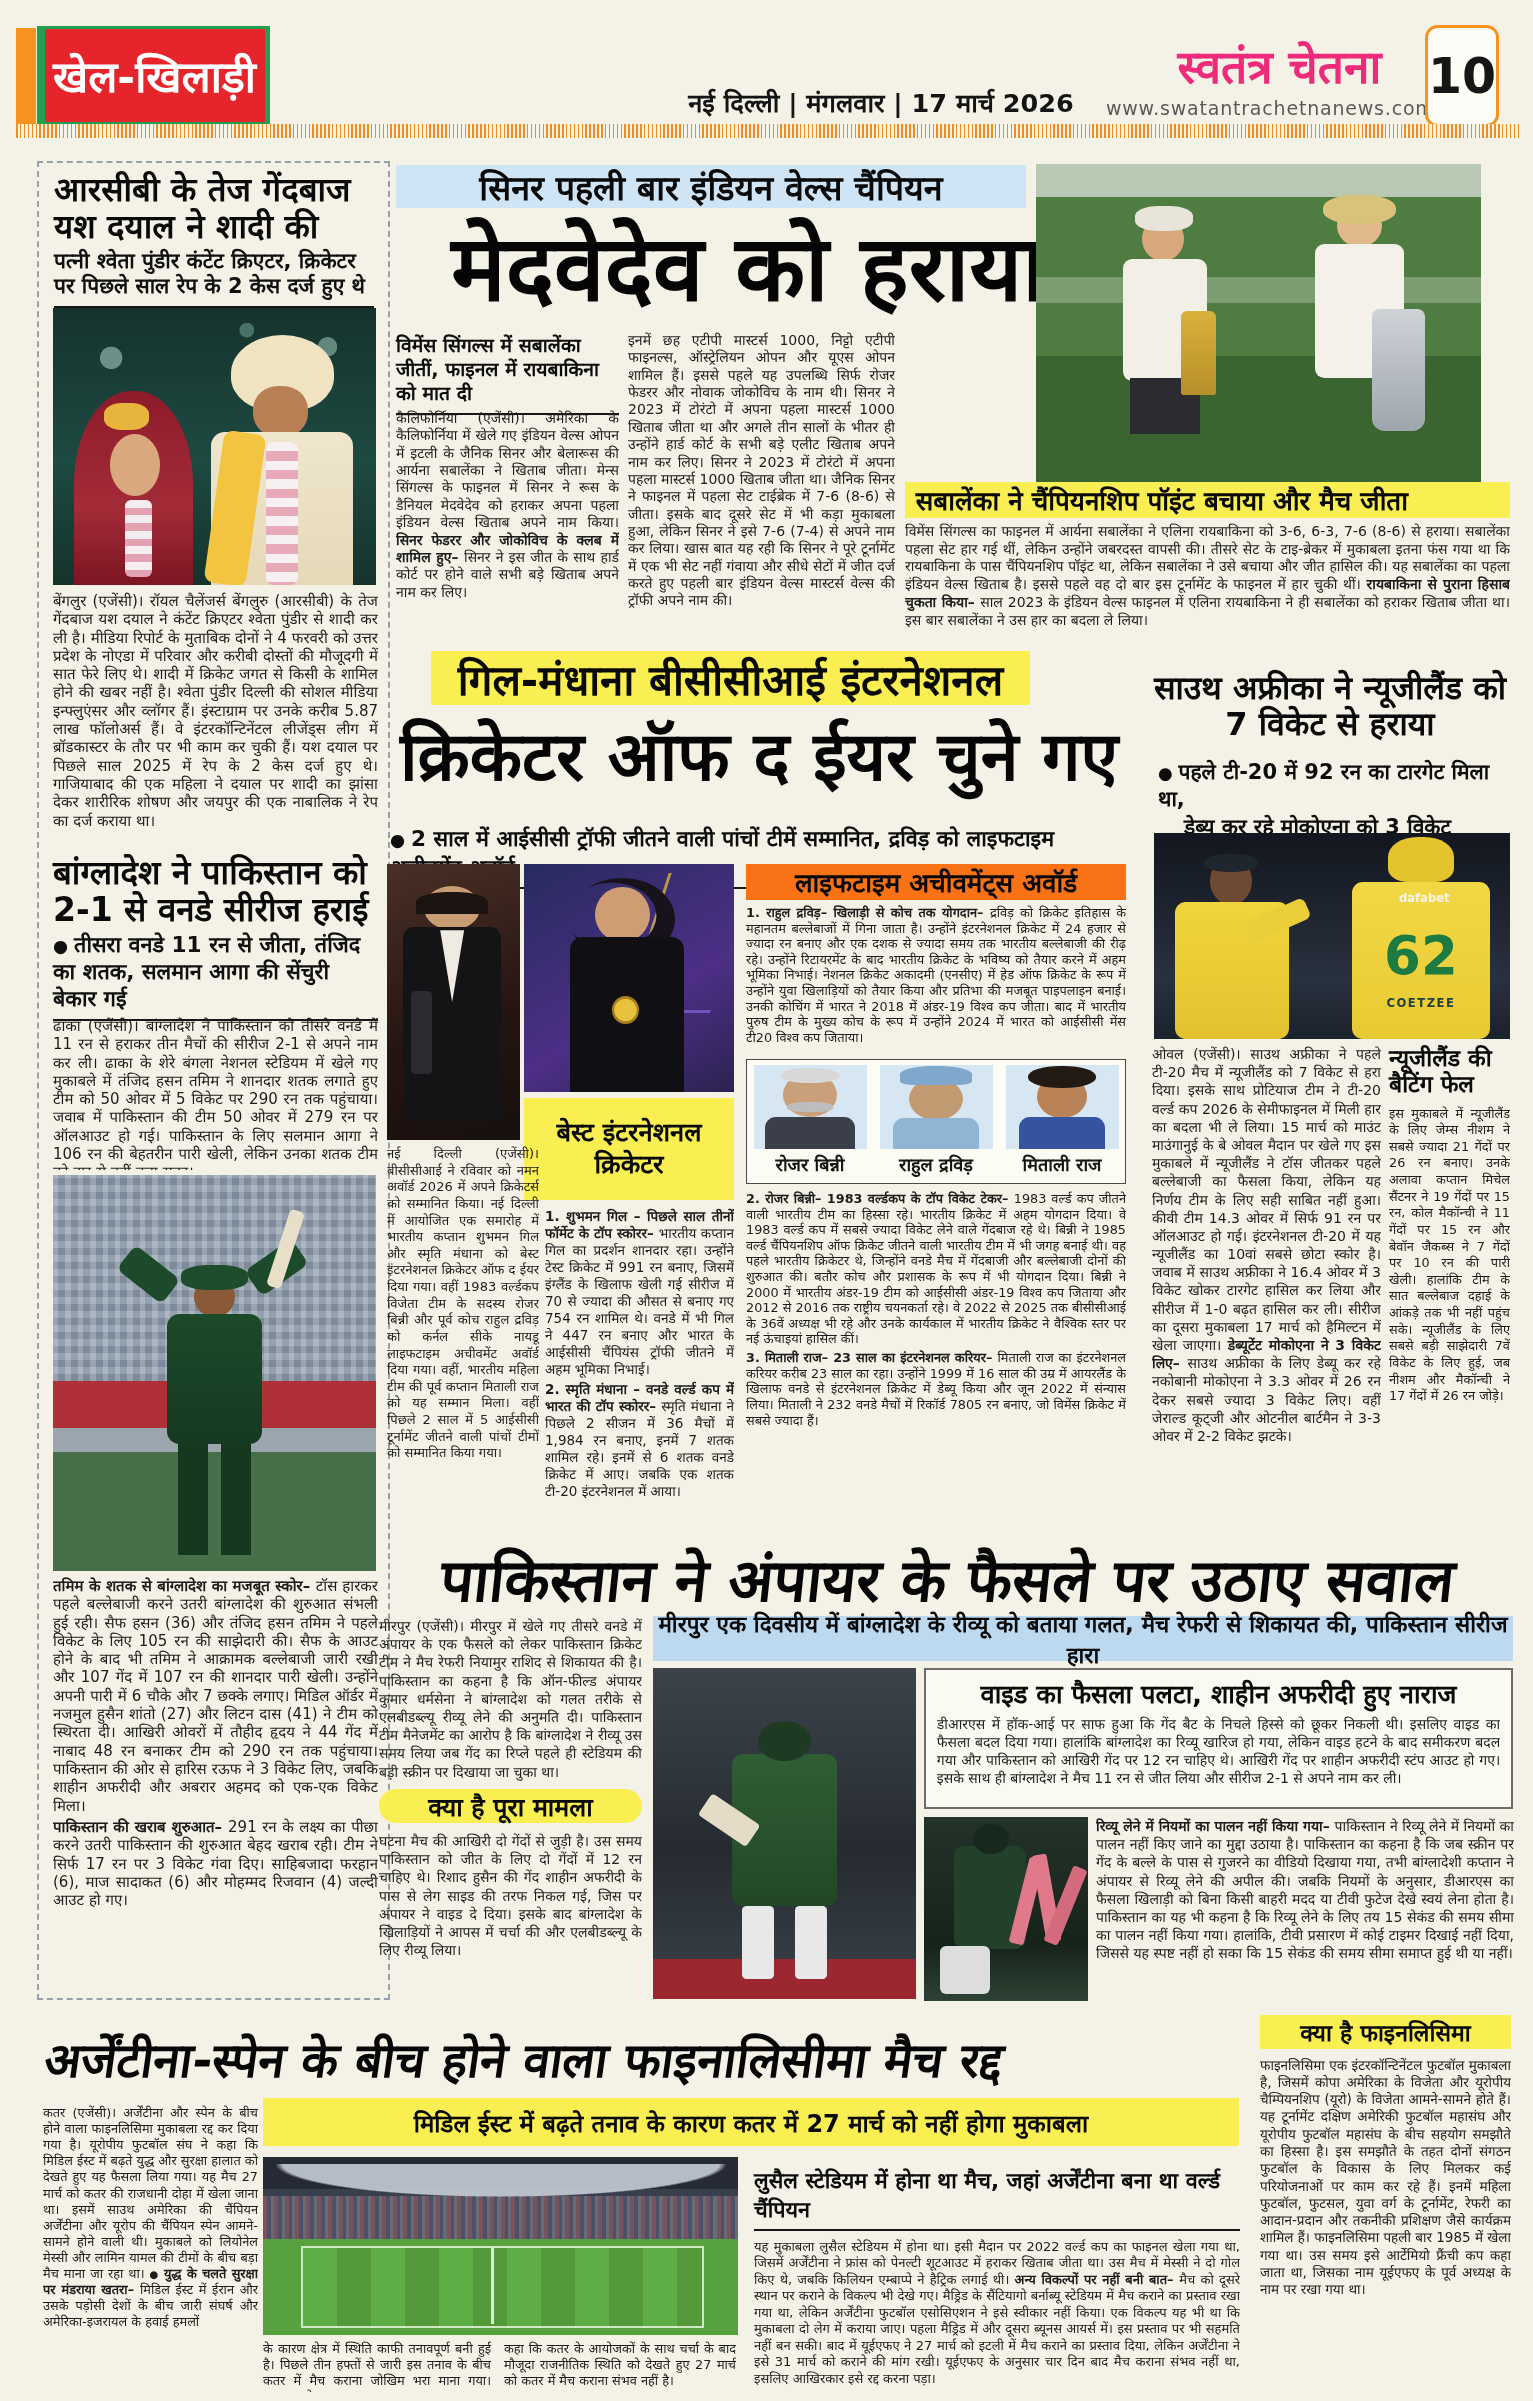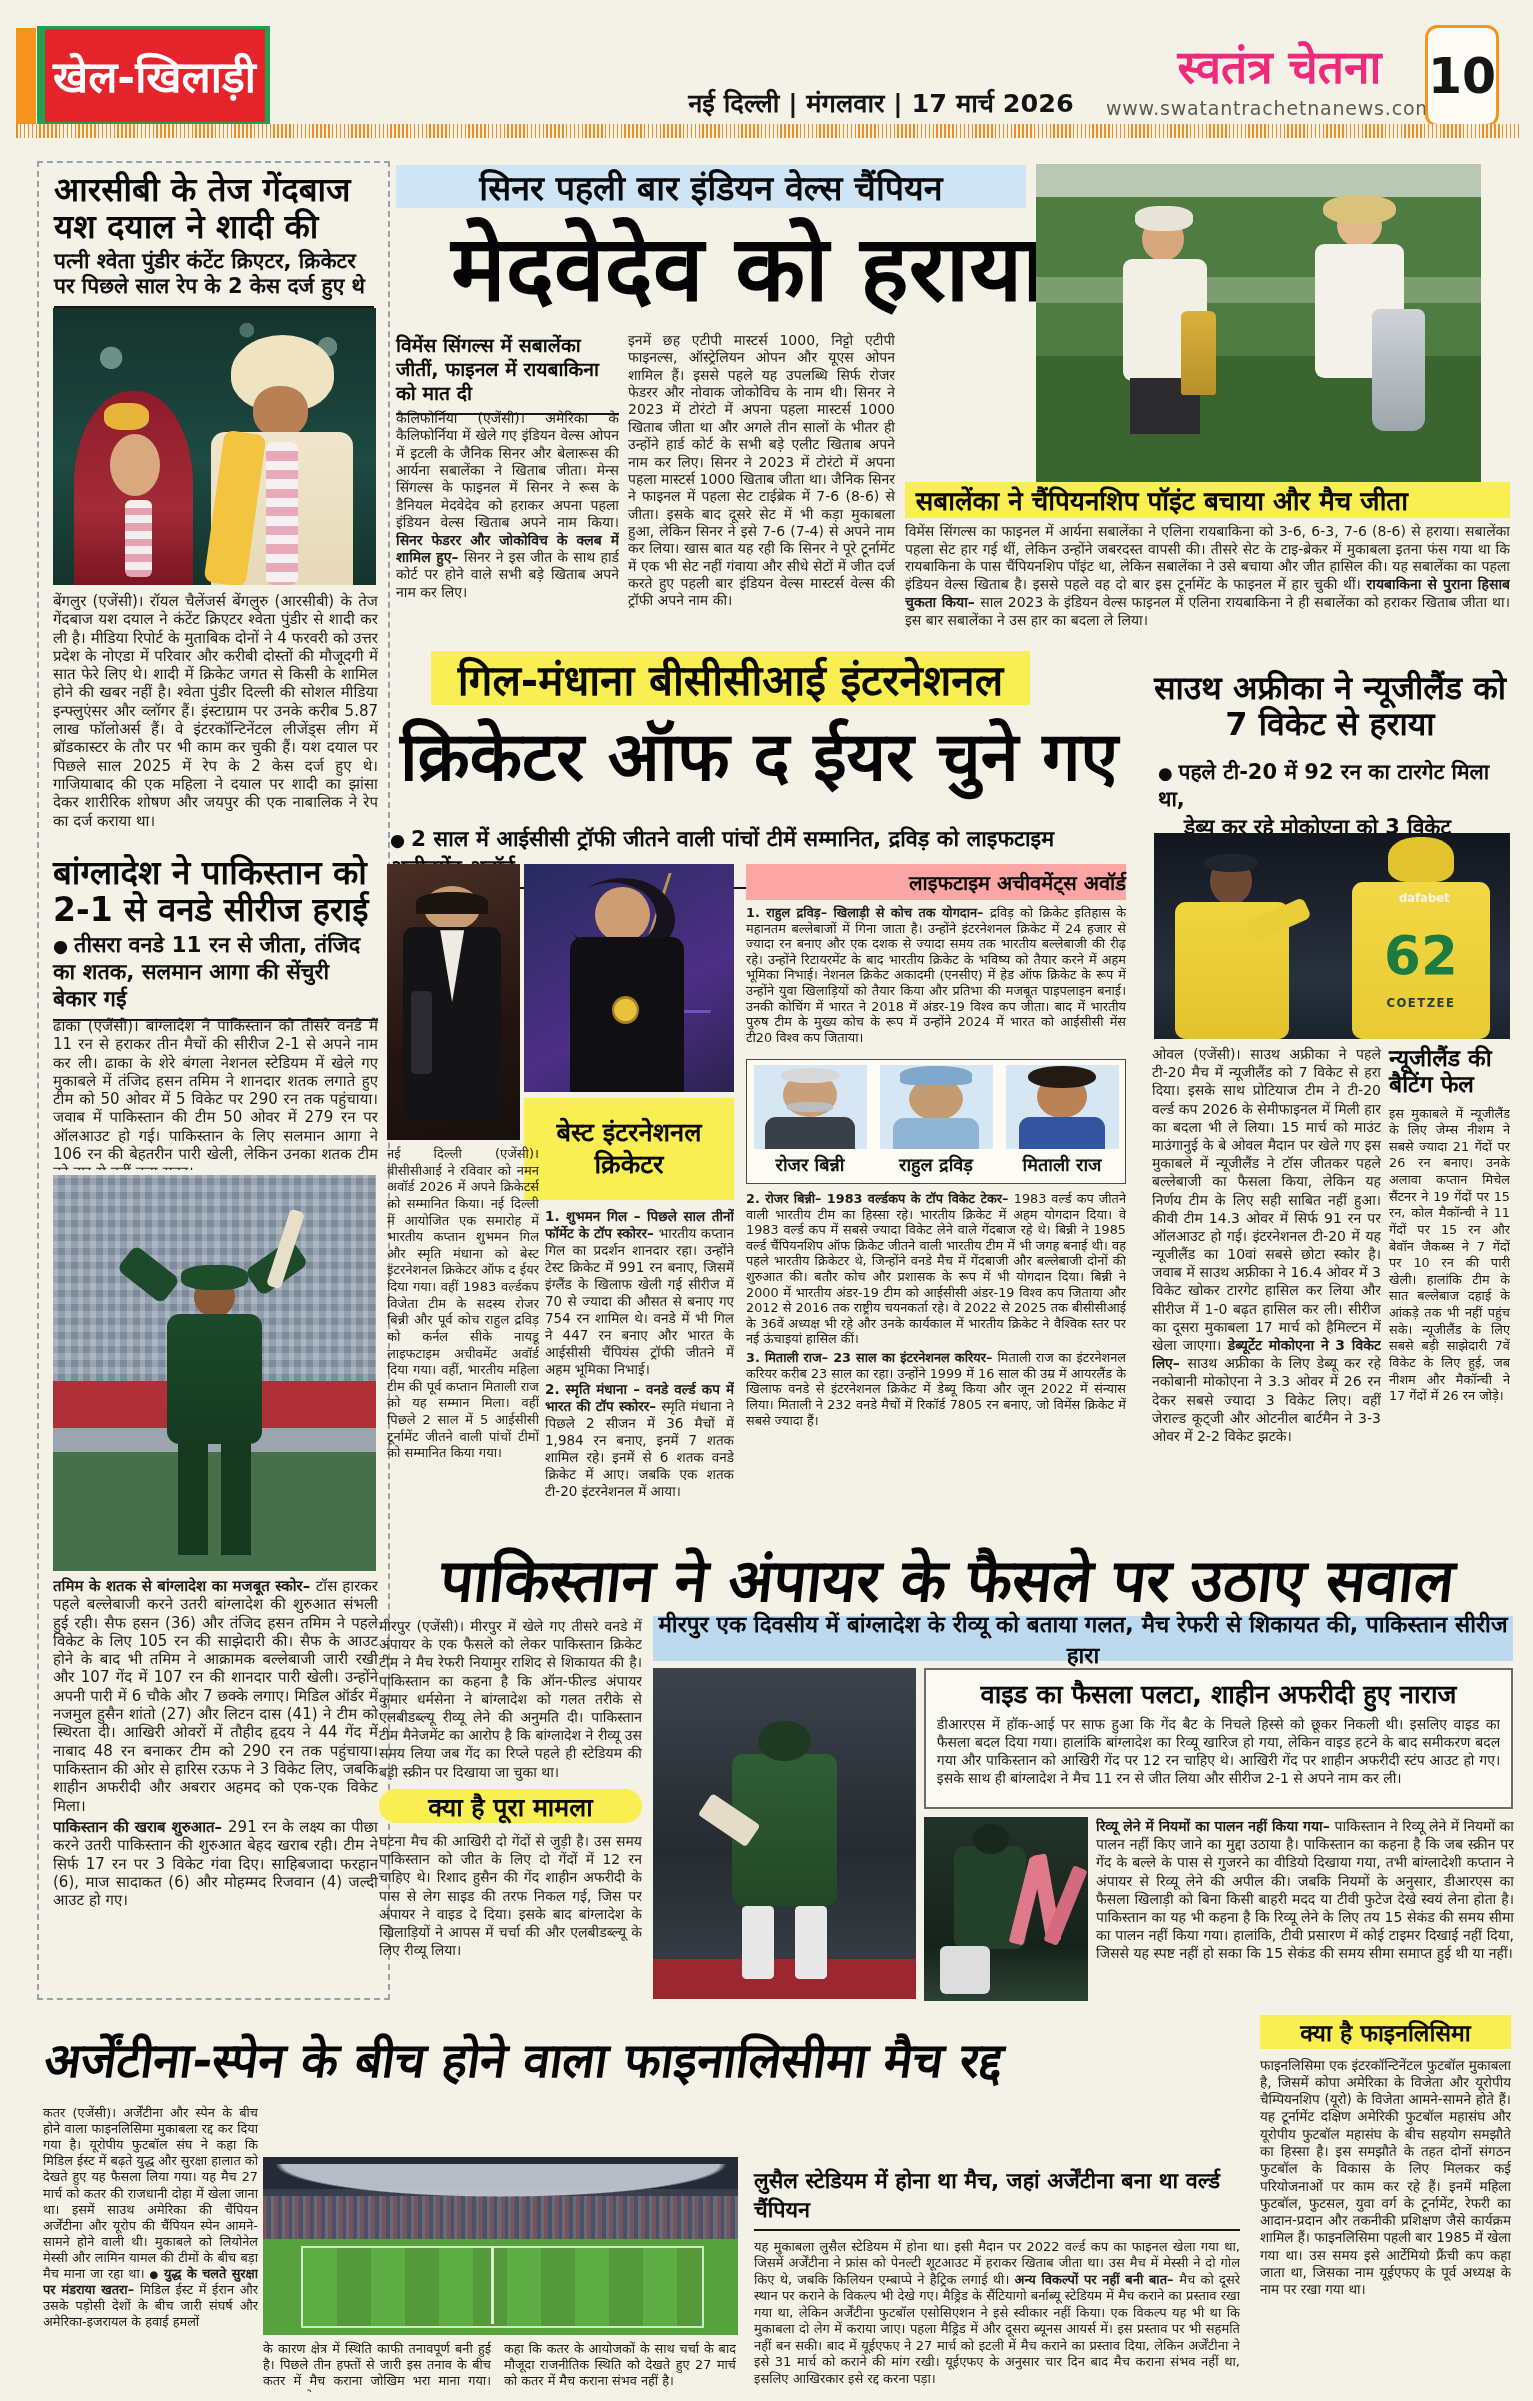--- a/index.html
+++ b/index.html
@@ -170,21 +170,21 @@
       <span style="font-size:25.5px;font-weight:800;color:#0a0a0a;line-height:1.25;">बेस्ट इंटरनेशनल क्रिकेटर</span>
     </div>
   </div>
   <div class="ab body" style="left:387px;top:1146px;width:152px;height:393px;font-size:13px;line-height:1.28;">
     <span>नई दिल्ली (एजेंसी)। बीसीसीआई ने रविवार को नमन अवॉर्ड 2026 में अपने क्रिकेटर्स को सम्मानित किया। नई दिल्ली में आयोजित एक समारोह में भारतीय कप्तान शुभमन गिल और स्मृति मंधाना को बेस्ट इंटरनेशनल क्रिकेटर ऑफ द ईयर दिया गया। वहीं 1983 वर्ल्डकप विजेता टीम के सदस्य रोजर बिन्नी और पूर्व कोच राहुल द्रविड़ को कर्नल सीके नायडू लाइफटाइम अचीवमेंट अवॉर्ड दिया गया। वहीं, भारतीय महिला टीम की पूर्व कप्तान मिताली राज को यह सम्मान मिला। वहीं पिछले 2 साल में 5 आईसीसी टूर्नामेंट जीतने वाली पांचों टीमों को सम्मानित किया गया।</span>
   </div>
   <div class="ab body" style="left:545px;top:1208px;width:189px;height:331px;font-size:13.5px;line-height:1.26;">
     <p style="margin:0;"><b>1. शुभमन गिल – पिछले साल तीनों फॉर्मेट के टॉप स्कोरर– </b><span>भारतीय कप्तान गिल का प्रदर्शन शानदार रहा। उन्होंने टेस्ट क्रिकेट में 991 रन बनाए, जिसमें इंग्लैंड के खिलाफ खेली गई सीरीज में 70 से ज्यादा की औसत से बनाए गए 754 रन शामिल थे। वनडे में भी गिल ने 447 रन बनाए और भारत के आईसीसी चैंपियंस ट्रॉफी जीतने में अहम भूमिका निभाई।</span></p>
     <p style="margin:3.1px 0 0 0;"><b>2. स्मृति मंधाना – वनडे वर्ल्ड कप में भारत की टॉप स्कोरर– </b><span>स्मृति मंधाना ने पिछले 2 सीजन में 36 मैचों में 1,984 रन बनाए, इनमें 7 शतक शामिल रहे। इनमें से 6 शतक वनडे क्रिकेट में आए। जबकि एक शतक टी-20 इंटरनेशनल में आया।</span></p>
   </div>
-  <div class="ab kick" style="left:746px;top:864px;width:380px;height:36px;background:#fca5a5;font-size:20px;color:#0a0a0a;justify-content:flex-end;">
+  <div class="ab kick" style="left:746px;top:864px;width:380px;height:36px;background:#f97316;font-size:26px;color:#0a0a0a;">
     <span>लाइफटाइम अचीवमेंट्स अवॉर्ड</span>
   </div>
   <div class="ab body" style="left:746px;top:905px;width:380px;height:152px;font-size:12.8px;line-height:1.22;">
     <b>1. राहुल द्रविड़– खिलाड़ी से कोच तक योगदान– </b><span>द्रविड़ को क्रिकेट इतिहास के महानतम बल्लेबाजों में गिना जाता है। उन्होंने इंटरनेशनल क्रिकेट में 24 हजार से ज्यादा रन बनाए और एक दशक से ज्यादा समय तक भारतीय बल्लेबाजी की रीढ़ रहे। उन्होंने रिटायरमेंट के बाद भारतीय क्रिकेट के भविष्य को तैयार करने में अहम भूमिका निभाई। नेशनल क्रिकेट अकादमी (एनसीए) में हेड ऑफ क्रिकेट के रूप में उन्होंने युवा खिलाड़ियों को तैयार किया और प्रतिभा की मजबूत पाइपलाइन बनाई। उनकी कोचिंग में भारत ने 2018 में अंडर-19 विश्व कप जीता। बाद में भारतीय पुरुष टीम के मुख्य कोच के रूप में उन्होंने 2024 में भारत को आईसीसी मेंस टी20 विश्व कप जिताया।</span>
   </div>
   <div class="ab" style="left:746px;top:1059px;width:380px;height:125px;background:#fdfcf4;border:1.5px solid #4a4a4a;display:flex;justify-content:space-around;align-items:flex-start;padding-top:4.6px;box-sizing:border-box;">
     <div style="width:113px;">
       <div style="height:84px;background:#d6e6f2;position:relative;overflow:hidden;">
         <div class="ab" style="left:26%;top:10%;width:48%;height:52%;background:#caa07a;border-radius:50%;"></div>
         <div class="ab" style="left:24%;top:4%;width:52%;height:18%;background:#d8d8d8;border-radius:45%;"></div>
@@ -288,20 +288,23 @@
     <div class="ab" style="left:82%;top:26%;width:9%;height:44%;background:#d36b7c;transform:rotate(22deg);border-radius:3.1px;"></div>
     <div class="ab" style="left:10%;top:70%;width:30%;height:26%;background:#dddddd;border-radius:6.2px;"></div>
   </div>
   <div class="ab body" style="left:1096px;top:1817px;width:418px;height:184px;font-size:14px;line-height:1.3;">
     <b>रिव्यू लेने में नियमों का पालन नहीं किया गया– </b><span>पाकिस्तान ने रिव्यू लेने में नियमों का पालन नहीं किए जाने का मुद्दा उठाया है। पाकिस्तान का कहना है कि जब स्क्रीन पर गेंद के बल्ले के पास से गुजरने का वीडियो दिखाया गया, तभी बांग्लादेशी कप्तान ने अंपायर से रिव्यू लेने की अपील की। जबकि नियमों के अनुसार, डीआरएस का फैसला खिलाड़ी को बिना किसी बाहरी मदद या टीवी फुटेज देखे स्वयं लेना होता है। पाकिस्तान का यह भी कहना है कि रिव्यू लेने के लिए तय 15 सेकंड की समय सीमा का पालन नहीं किया गया। हालांकि, टीवी प्रसारण में कोई टाइमर दिखाई नहीं दिया, जिससे यह स्पष्ट नहीं हो सका कि 15 सेकंड की समय सीमा समाप्त हुई थी या नहीं।</span>
   </div>
 
   <div class="ab" style="left:45px;top:2023px;width:966px;height:71px;display:flex;align-items:center;">
     <span style="font-size:48px;font-weight:800;color:#060606;white-space:nowrap;transform:skewX(-8deg);display:inline-block;">अर्जेंटीना-स्पेन के बीच होने वाला फाइनालिसीमा मैच रद्द</span>
   </div>
+  <div class="ab kick" style="left:263px;top:2098px;width:976px;height:48px;background:#f9ee52;font-size:24px;color:#0a0a0a;">
+    <span>मिडिल ईस्ट में बढ़ते तनाव के कारण कतर में 27 मार्च को नहीं होगा मुकाबला</span>
+  </div>
   <div class="ab body" style="left:43px;top:2105px;width:215px;height:288px;font-size:12.8px;line-height:1.26;">
     <span>कतर (एजेंसी)। अर्जेंटीना और स्पेन के बीच होने वाला फाइनलिसिमा मुकाबला रद्द कर दिया गया है। यूरोपीय फुटबॉल संघ ने कहा कि मिडिल ईस्ट में बढ़ते युद्ध और सुरक्षा हालात को देखते हुए यह फैसला लिया गया। यह मैच 27 मार्च को कतर की राजधानी दोहा में खेला जाना था। इसमें साउथ अमेरिका की चैंपियन अर्जेंटीना और यूरोप की चैंपियन स्पेन आमने-सामने होने वाली थी। मुकाबले को लियोनेल मेस्सी और लामिन यामल की टीमों के बीच बड़ा मैच माना जा रहा था।</span>
     <b class="dot-line">युद्ध के चलते सुरक्षा पर मंडराया खतरा– </b><span>मिडिल ईस्ट में ईरान और उसके पड़ोसी देशों के बीच जारी संघर्ष और अमेरिका-इजरायल के हवाई हमलों</span>
   </div>
   <div class="photo" style="left:263px;top:2157px;width:475px;height:178px;background:linear-gradient(180deg,#262a36 0 18%,#3a3f4e 18% 46%,#57a23e 46% 100%);">
     <div class="ab" style="left:-6%;top:4%;width:112%;height:22%;background:radial-gradient(ellipse at 50% 0,#cfd6de 0 58%,transparent 60%);opacity:.85;"></div>
     <div class="ab" style="left:0;top:22%;width:100%;height:24%;background:repeating-linear-gradient(90deg,rgba(230,120,120,.35) 0 3.9px,rgba(90,100,130,.5) 3.9px 7.7px,rgba(240,240,240,.25) 7.7px 10.8px);"></div>
     <div class="ab" style="left:8%;top:50%;width:84%;height:44%;background:repeating-linear-gradient(90deg,#5fae45 0 34px,#54993a 34px 68px);border:2.3px solid #cfe8c6;"></div>
     <div class="ab" style="left:48%;top:50%;width:3.1px;height:44%;background:#d8eccf;"></div>
   </div>

